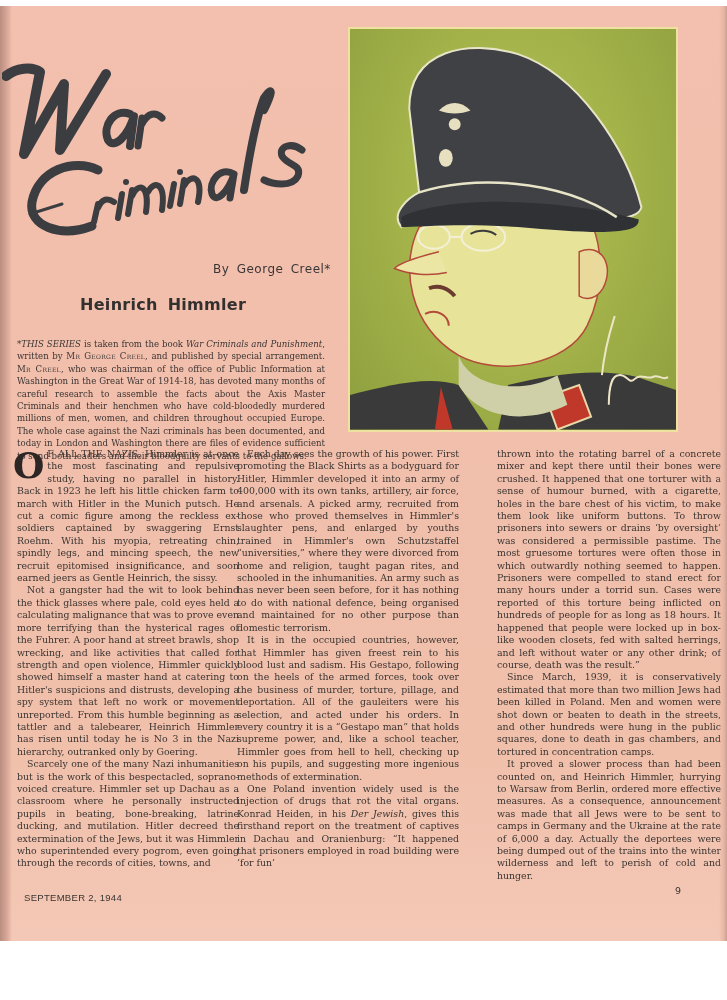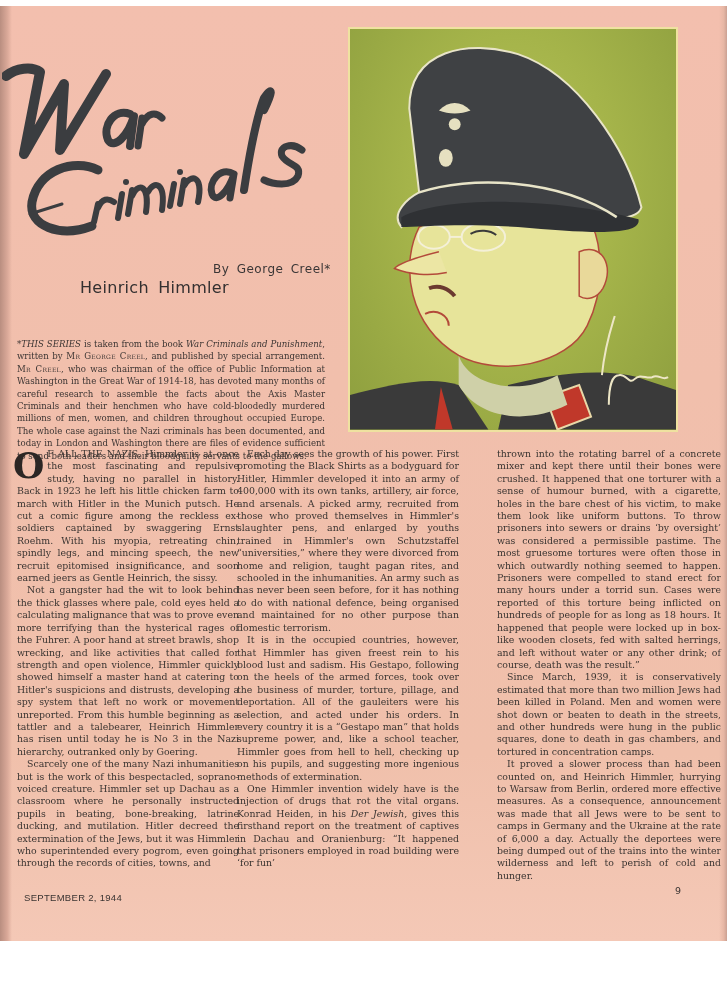--- a/index.html
+++ b/index.html
@@ -26,22 +26,22 @@
     .title-script {
       position: absolute; left: 2px; top: 48px; width: 335px; height: 190px;
     }
     .title-script svg { width: 100%; height: 100%; }
     .byline {
       position: absolute; left: 213px; top: 256px;
       font-family: "DejaVu Sans", sans-serif; font-weight: normal;
       font-size: 12px; color: #3a3636; letter-spacing: 0.5px; word-spacing: 3px;
     }
     .subject {
-      position: absolute; left: 80px; top: 272px;
-      font-family: "DejaVu Sans", sans-serif; font-weight: normal;
+      position: absolute; left: 80px; top: 289px;
+      font-family: "DejaVu Sans", sans-serif; font-weight: bold;
       font-size: 16px; color: #333030; letter-spacing: 0.3px; word-spacing: 4px;
     }
     .intro {
       position: absolute; left: 17px; top: 332px; width: 308px;
       font-size: 8.6px; line-height: 12.4px; color: #3c3533;
       text-align: justify;
     }
     .intro em { font-style: italic; }
     .illustration {
       position: absolute; left: 348px; top: 21px; width: 330px; height: 405px;
@@ -154,21 +154,21 @@
 
   <div class="col col1">
     <p class="first"><span class="dropcap">O</span><span>F ALL THE NAZIS,</span><span> Himmler is at once the most fascinating and repulsive study, having no parallel in history. Back in 1923 he left his little chicken farm to march with Hitler in the Munich putsch. He cut a comic figure among the reckless ex-soldiers captained by swagger­ing Ernst Roehm. With his myopia, re­treating chin, spindly legs, and mincing speech, the new recruit epitomised insig­nificance, and soon earned jeers as Gentle Heinrich, the sissy.</span></p>
     <p>Not a gangster had the wit to look behind the thick glasses where pale, cold eyes held a calculating malignance that was to prove even more terrifying than the hys­terical rages of the Fuhrer. A poor hand at street brawls, shop wrecking, and like activities that called for strength and open violence, Himmler quickly showed himself a master hand at catering to Hitler's suspicions and distrusts, develop­ing a spy system that left no work or movement unreported. From this humble beginning as a tattler and a talebearer, Heinrich Himmler has risen until today he is No 3 in the Nazi hierarchy, outranked only by Goering.</p>
     <p>Scarcely one of the many Nazi inhumani­ties but is the work of this bespectacled, soprano-voiced creature. Himmler set up Dachau as a classroom where he person­ally instructed pupils in beating, bone-breaking, latrine ducking, and mutilation. Hitler decreed the extermination of the Jews, but it was Himmler who super­intended every pogrom, even going through the records of cities, towns, and</p>
   </div>
 
   <div class="col col2">
     <p>Each day sees the growth of his power. First promoting the Black Shirts as a bodyguard for Hitler, Himmler developed it into an army of 400,000 with its own tanks, artillery, air force, and arsenals. A picked army, recruited from those who proved themselves in Himmler's slaughter pens, and enlarged by youths trained in Himmler's own Schutzstaffel “universi­ties,” where they were divorced from home and religion, taught pagan rites, and schooled in the inhumanities. An army such as has never been seen before, for it has nothing to do with national defence, being organised and maintained for no other purpose than domestic terrorism.</p>
     <p>It is in the occupied countries, however, that Himmler has given freest rein to his blood lust and sadism. His Gestapo, following on the heels of the armed forces, took over the business of murder, torture, pillage, and deportation. All of the gauleiters were his selection, and acted under his orders. In every country it is a “Gestapo man” that holds supreme power, and, like a school teacher, Himmler goes from hell to hell, checking up on his pupils, and suggesting more ingenious methods of extermination.</p>
-    <p><span>One Himmler invention widely have is the injection of drugs that rot the vital organs. Konrad Heiden, in his </span><em>Der Jewish</em><span>, gives this firsthand report on the treatment of captives in Dachau and Oranienburg: “It happened that prisoners employed in road building were ‘for fun’</span></p>
+    <p><span>One Poland invention widely used is the injection of drugs that rot the vital organs. Konrad Heiden, in his </span><em>Der Jewish</em><span>, gives this firsthand report on the treatment of captives in Dachau and Oranienburg: “It happened that prisoners employed in road building were ‘for fun’</span></p>
   </div>
 
   <div class="col col3">
     <p class="first">thrown into the rotating barrel of a con­crete mixer and kept there until their bones were crushed. It happened that one torturer with a sense of humour burned, with a cigarette, holes in the bare chest of his victim, to make them look like uniform buttons. To throw prisoners into sewers or drains ‘by oversight’ was considered a permissible pastime. The most gruesome tortures were often those in which outwardly nothing seemed to happen. Prisoners were compelled to stand erect for many hours under a torrid sun. Cases were reported of this torture being inflicted on hundreds of people for as long as 18 hours. It happened that people were locked up in box-like wooden closets, fed with salted herrings, and left without water or any other drink; of course, death was the result.”</p>
     <p>Since March, 1939, it is conservatively estimated that more than two million Jews had been killed in Poland. Men and women were shot down or beaten to death in the streets, and other hundreds were hung in the public squares, done to death in gas chambers, and tortured in concentration camps.</p>
     <p>It proved a slower process than had been counted on, and Heinrich Himmler, hurry­ing to Warsaw from Berlin, ordered more effective measures. As a consequence, an­nouncement was made that all Jews were to be sent to camps in Germany and the Ukraine at the rate of 6,000 a day. Actu­ally the deportees were being dumped out of the trains into the winter wilderness and left to perish of cold and hunger.</p>
   </div>
 
   <div class="footer-date">SEPTEMBER 2, 1944</div>
   <div class="page-num">9</div>

